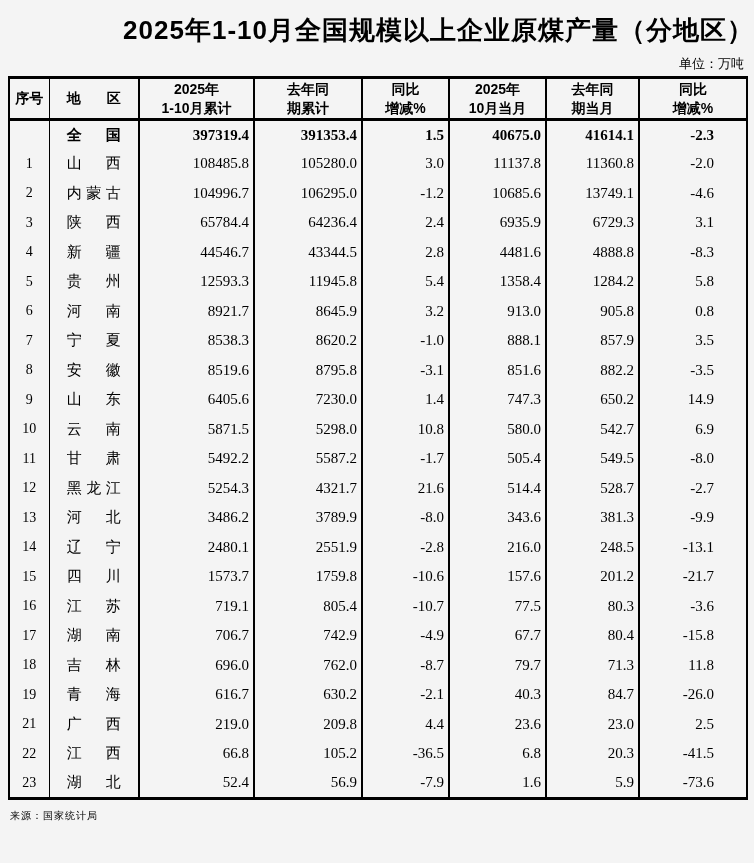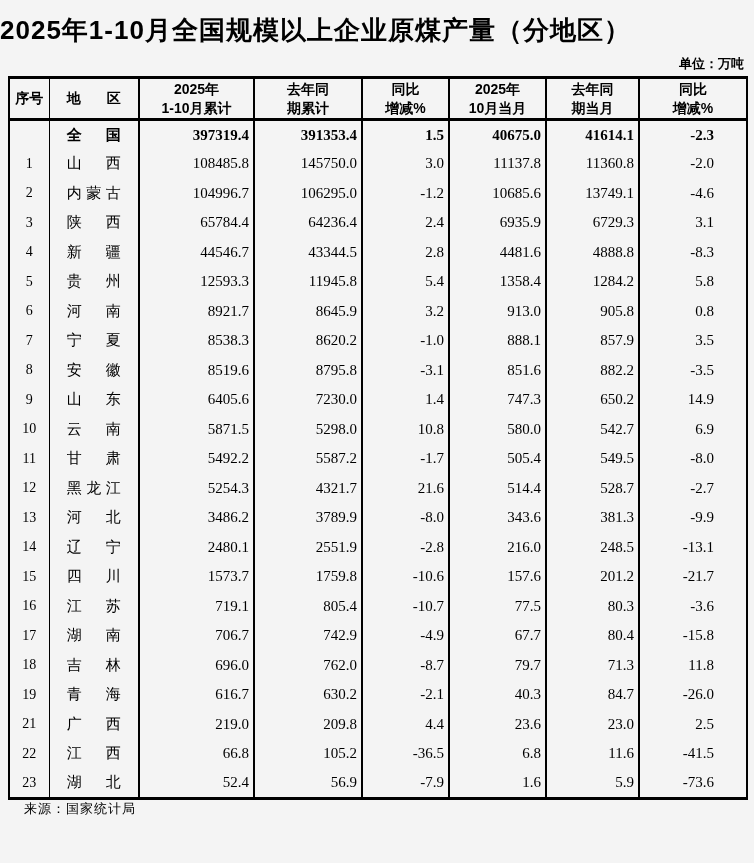--- a/index.html
+++ b/index.html
@@ -7,30 +7,30 @@
   body {
     width: 754px; height: 863px;
     background: #f4f4f4;
     color: #000;
     font-family: "Liberation Sans", "DejaVu Sans", sans-serif;
   }
   .page { position: relative; width: 754px; height: 863px; overflow: hidden; }
 
   .title {
     margin: 0; padding-top: 15px;
-    text-align: left;
+    text-align: right;
     font-size: 26px; font-weight: 700;
     letter-spacing: 1px;
     line-height: 1.2;
   }
   .unit-row {
     margin-top: 9px; margin-bottom: 3px;
     padding-right: 10px;
     text-align: right;
-    font-size: 13px; font-weight: 700;
+    font-size: 13px; font-weight: 400;
   }
 
   table.data-table {
     border-collapse: collapse;
     table-layout: fixed;
     width: 738px;
     margin-left: 8px;
     border: 2px solid #000;
     border-top-width: 3px;
     border-bottom-width: 3px;
@@ -70,22 +70,23 @@
   tr.total-row td { font-weight: 700; }
 
   .region, th.c1 .hline {
     display: inline-block;
     width: 54px;
     text-align: justify;
     text-align-last: justify;
   }
 
   .source-note {
-    padding-left: 24px;
-    font-size: 13px;
+    margin-top: 9px;
+    padding-left: 10px;
+    font-size: 10px;
     letter-spacing: 1px;
   }
 </style>
 </head>
 <body>
 
 <div class="page">
   <h1 class="title">2025年1-10月全国规模以上企业原煤产量（分地区）</h1>
   <div class="unit-row">单位：万吨</div>
 
@@ -140,21 +141,21 @@
           <td class="c3 num">391353.4</td>
           <td class="c4 num">1.5</td>
           <td class="c5 num">40675.0</td>
           <td class="c6 num">41614.1</td>
           <td class="c7 num">-2.3</td>
         </tr>
         <tr>
           <td class="c0">1</td>
           <td class="c1"><span class="region">山西</span></td>
           <td class="c2 num">108485.8</td>
-          <td class="c3 num">145750.0</td>
+          <td class="c3 num">105280.0</td>
           <td class="c4 num">3.0</td>
           <td class="c5 num">11137.8</td>
           <td class="c6 num">11360.8</td>
           <td class="c7 num">-2.0</td>
         </tr>
         <tr>
           <td class="c0">2</td>
           <td class="c1"><span class="region">内蒙古</span></td>
           <td class="c2 num">104996.7</td>
           <td class="c3 num">106295.0</td>
@@ -343,21 +344,21 @@
           <td class="c6 num">23.0</td>
           <td class="c7 num">2.5</td>
         </tr>
         <tr>
           <td class="c0">22</td>
           <td class="c1"><span class="region">江西</span></td>
           <td class="c2 num">66.8</td>
           <td class="c3 num">105.2</td>
           <td class="c4 num">-36.5</td>
           <td class="c5 num">6.8</td>
-          <td class="c6 num">11.6</td>
+          <td class="c6 num">20.3</td>
           <td class="c7 num">-41.5</td>
         </tr>
         <tr>
           <td class="c0">23</td>
           <td class="c1"><span class="region">湖北</span></td>
           <td class="c2 num">52.4</td>
           <td class="c3 num">56.9</td>
           <td class="c4 num">-7.9</td>
           <td class="c5 num">1.6</td>
           <td class="c6 num">5.9</td>

